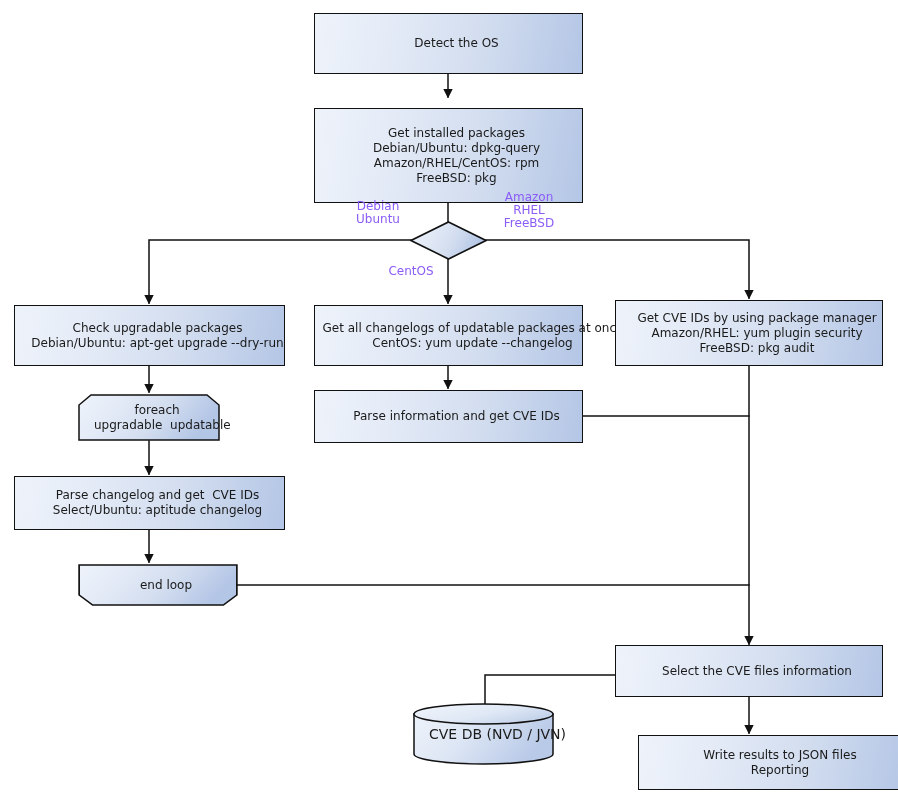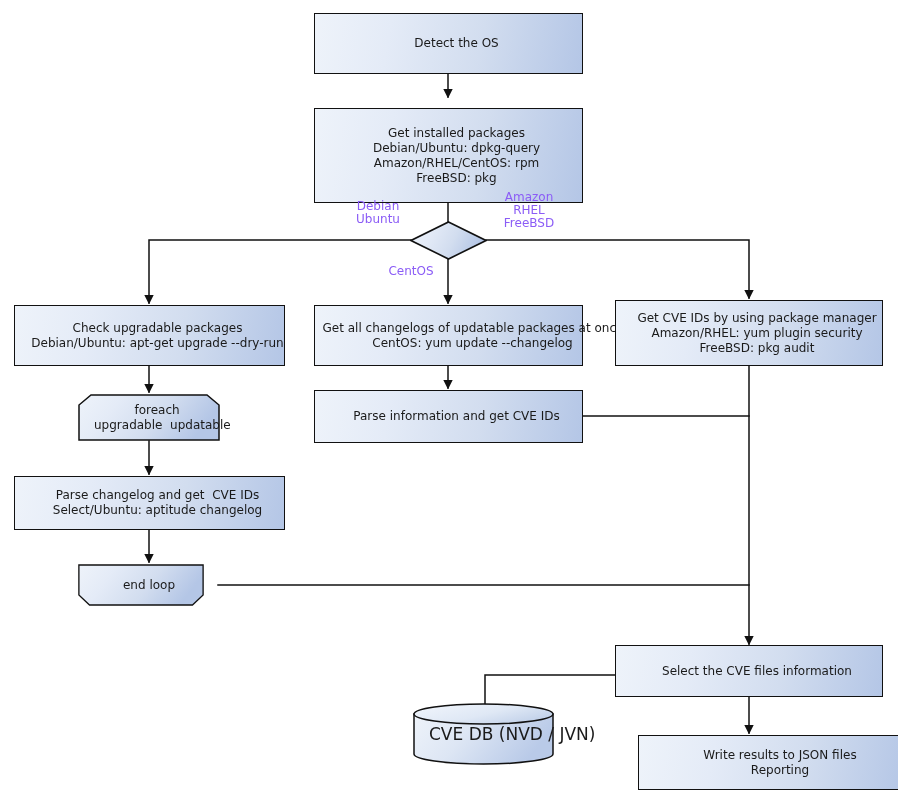--- a/index.html
+++ b/index.html
@@ -200,37 +200,37 @@
 
   <div class="node proc" style="left:314px; top:390px; width:269px; height:53px;">
     <span class="label">Parse information and get CVE IDs</span>
   </div>
 
   <div class="node proc" style="left:14px; top:476px; width:271px; height:54px;">
     <span class="label">Parse changelog and get  CVE IDs
 Select/Ubuntu: aptitude changelog</span>
   </div>
 
-  <div class="node loop-end" style="left:78px; top:564px; width:126px; height:42px;justify-content:flex-end;">
+  <div class="node loop-end" style="left:78px; top:564px; width:160px; height:42px;justify-content:flex-end;">
     <svg class="shape" viewBox="0 0 142 42" preserveAspectRatio="none">
       <path d="M 1 1 L 141 1 L 141 31 L 129 41 L 13 41 L 1 31 Z" fill="url(#boxgrad)" stroke="#111111" stroke-width="1.5"></path>
     </svg>
     <span class="label">end loop</span>
   </div>
 
   <div class="node proc" style="left:615px; top:645px; width:268px; height:52px;">
     <span class="label">Select the CVE files information</span>
   </div>
 
   <div class="node db" style="left:413px; top:703px; width:141px; height:62px;">
     <svg class="shape" viewBox="0 0 141 62" preserveAspectRatio="none">
       <path d="M 1 11 L 1 51 A 69.5 10 0 0 0 140 51 L 140 11 Z" fill="url(#dbgrad)" stroke="#111111" stroke-width="1.5"></path>
       <ellipse cx="70.5" cy="11" rx="69.5" ry="10" fill="url(#dbtopgrad)" stroke="#111111" stroke-width="1.5"></ellipse>
     </svg>
-    <span class="label" style="margin-top:1px; font-size:17px;">CVE DB (NVD / JVN)</span>
+    <span class="label" style="margin-top:1px; font-size:14px;">CVE DB (NVD / JVN)</span>
   </div>
 
   <div class="node proc" style="left:638px; top:735px; width:268px; height:55px;">
     <span class="label">Write results to JSON files
 Reporting</span>
   </div>
 
 </div>
 
 </body></html>

